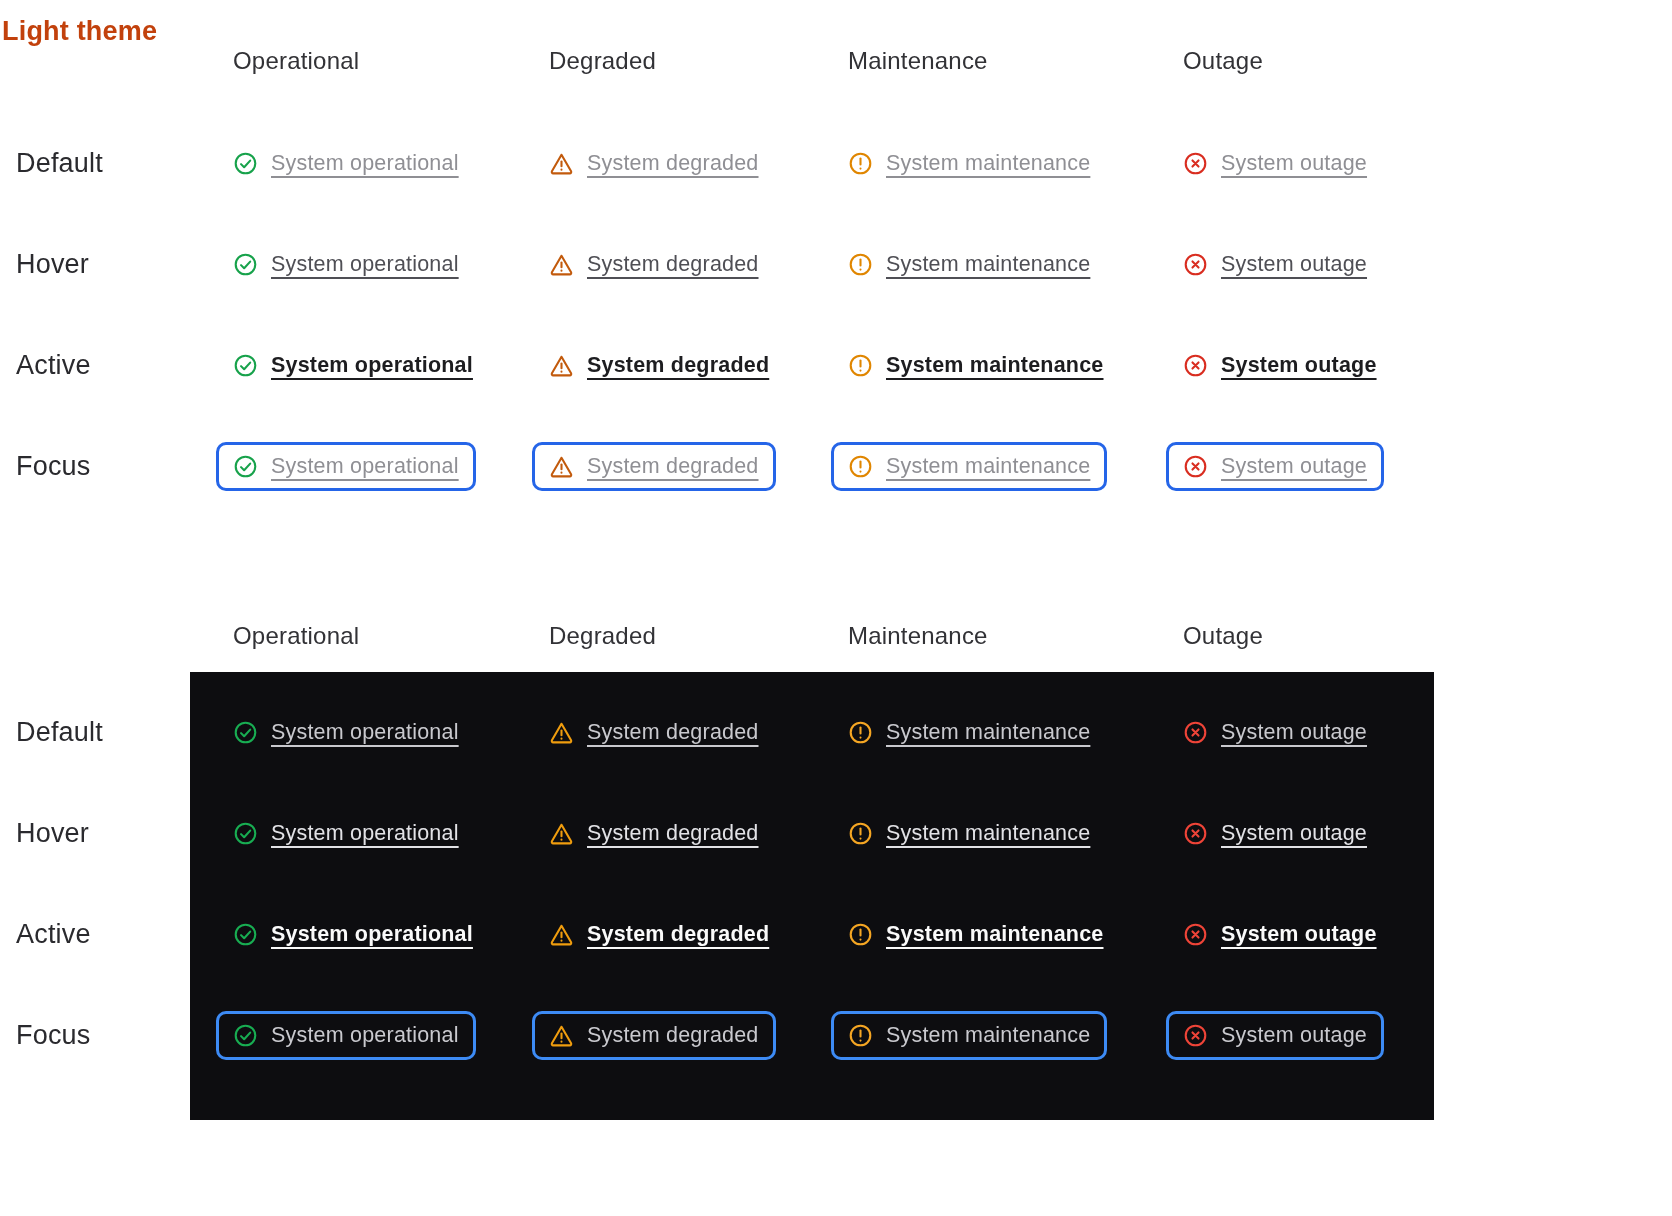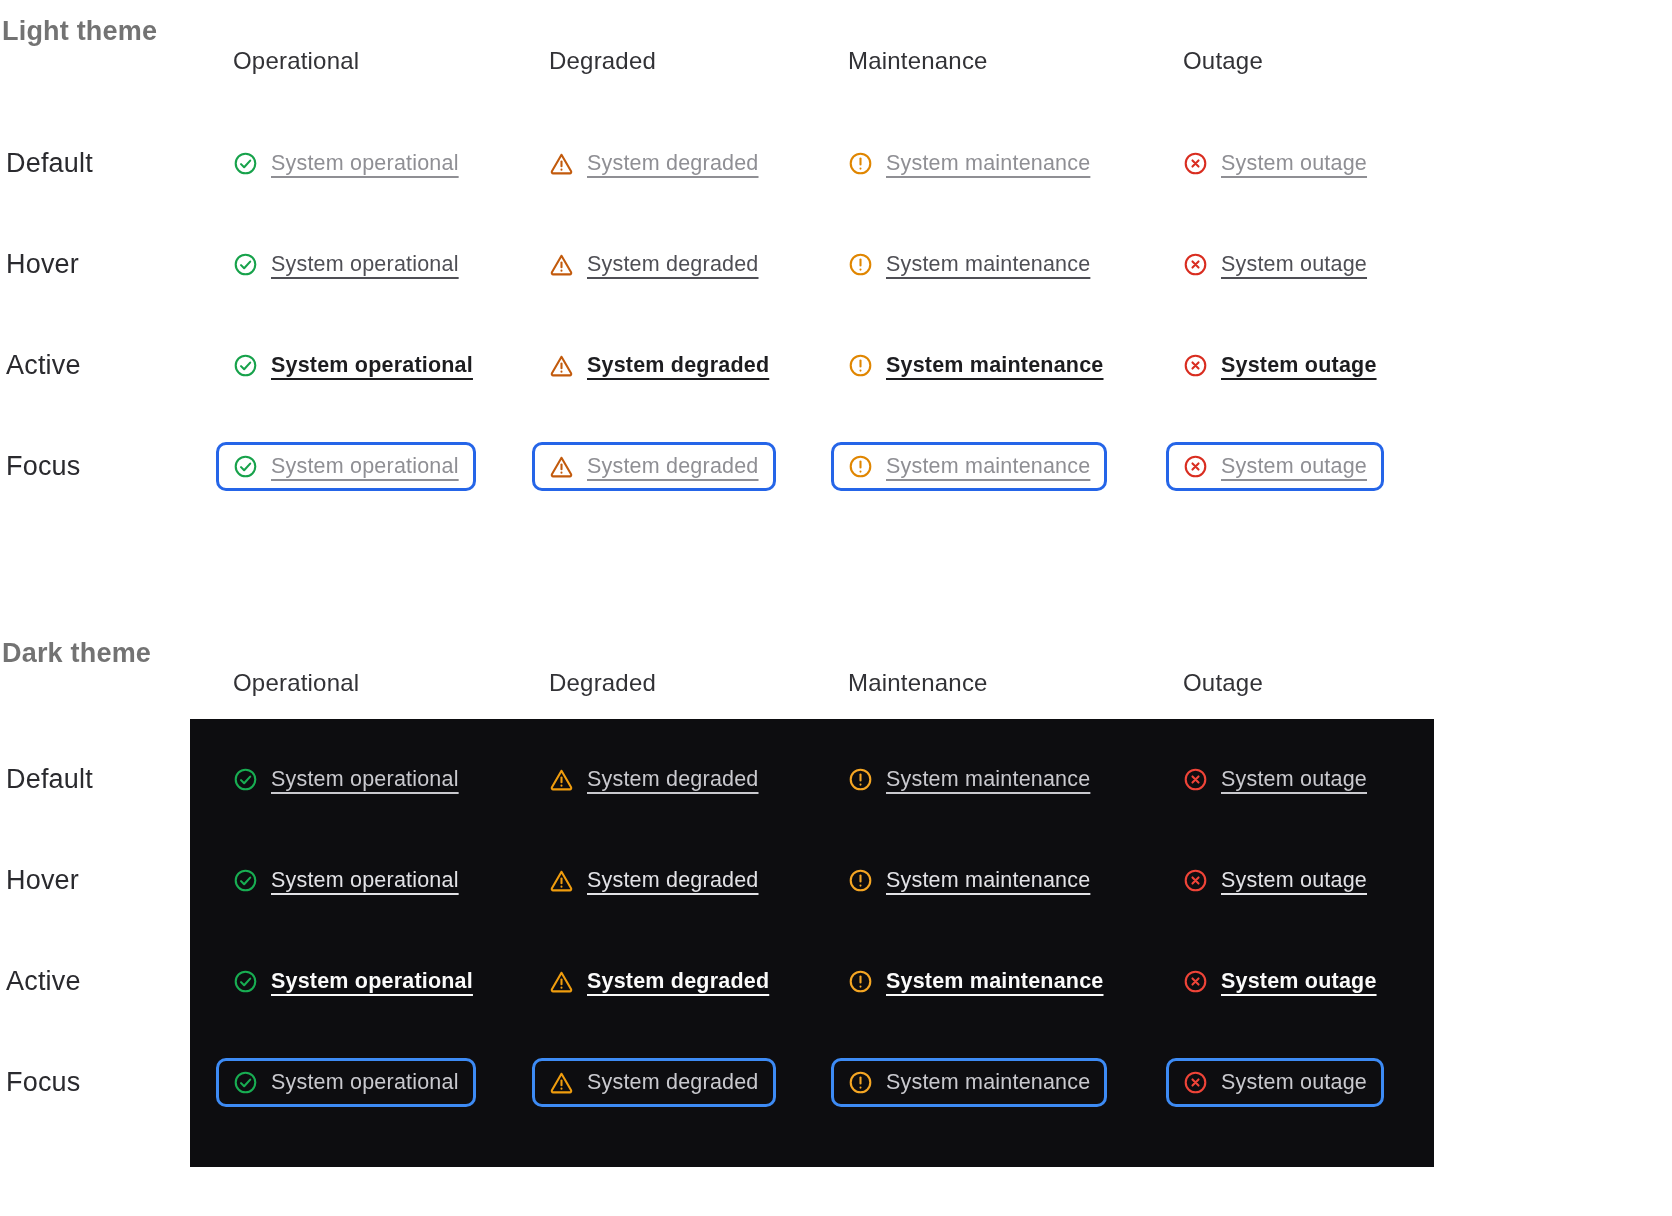--- a/index.html
+++ b/index.html
@@ -8,38 +8,38 @@
     background:#ffffff;
     font-family:"Liberation Sans", sans-serif;
     -webkit-font-smoothing:antialiased;
   }
   .section{position:absolute;left:0;width:1672px;}
   #light-section{top:0;}
   #dark-section{top:622px;}
 
   .section-title{
     margin:16px 0 0 2px;
-    font-size:27px;font-weight:700;color:#737373;letter-spacing:.2px;
+    font-size:27px;font-weight:700;color:#c2410c;letter-spacing:.2px;
   }
 
   .grid{
     display:grid;
     grid-template-columns:216px 316px 299px 335px 506px;
     align-items:center;
   }
   .grid.header{height:26px;}
   .head{
     font-size:24px;font-weight:400;color:#323236;letter-spacing:.2px;
     padding-left:17px;
   }
   .rows{margin-top:40px;}
   .grid.row{height:101px;}
   .row-label{
     font-size:27px;font-weight:400;color:#2a2a2e;letter-spacing:.2px;
-    padding-left:6px;
+    padding-left:16px;
   }
 
   .status-item{
     display:inline-flex;align-items:center;gap:13px;
     padding:9px 14px;
     border:3px solid transparent;border-radius:10px;
     text-decoration:none;cursor:pointer;
   }
   .icon{width:25px;height:25px;display:block;flex:0 0 auto;}
   .txt{
@@ -237,21 +237,20 @@
         <svg class="icon">
               <use href="#i-x"></use>
             </svg>
         <span class="txt">System outage</span>
           </a></div>
     </div>
   </div>
 </section>
 
 <section id="dark-section" class="section">
-  <h2 class="section-title">Dark theme</h2>
 
   <div class="grid header">
     <div></div>
     <div class="head">Operational</div>
     <div class="head">Degraded</div>
     <div class="head">Maintenance</div>
     <div class="head">Outage</div>
   </div>
 
   <div class="dark-wrap">

